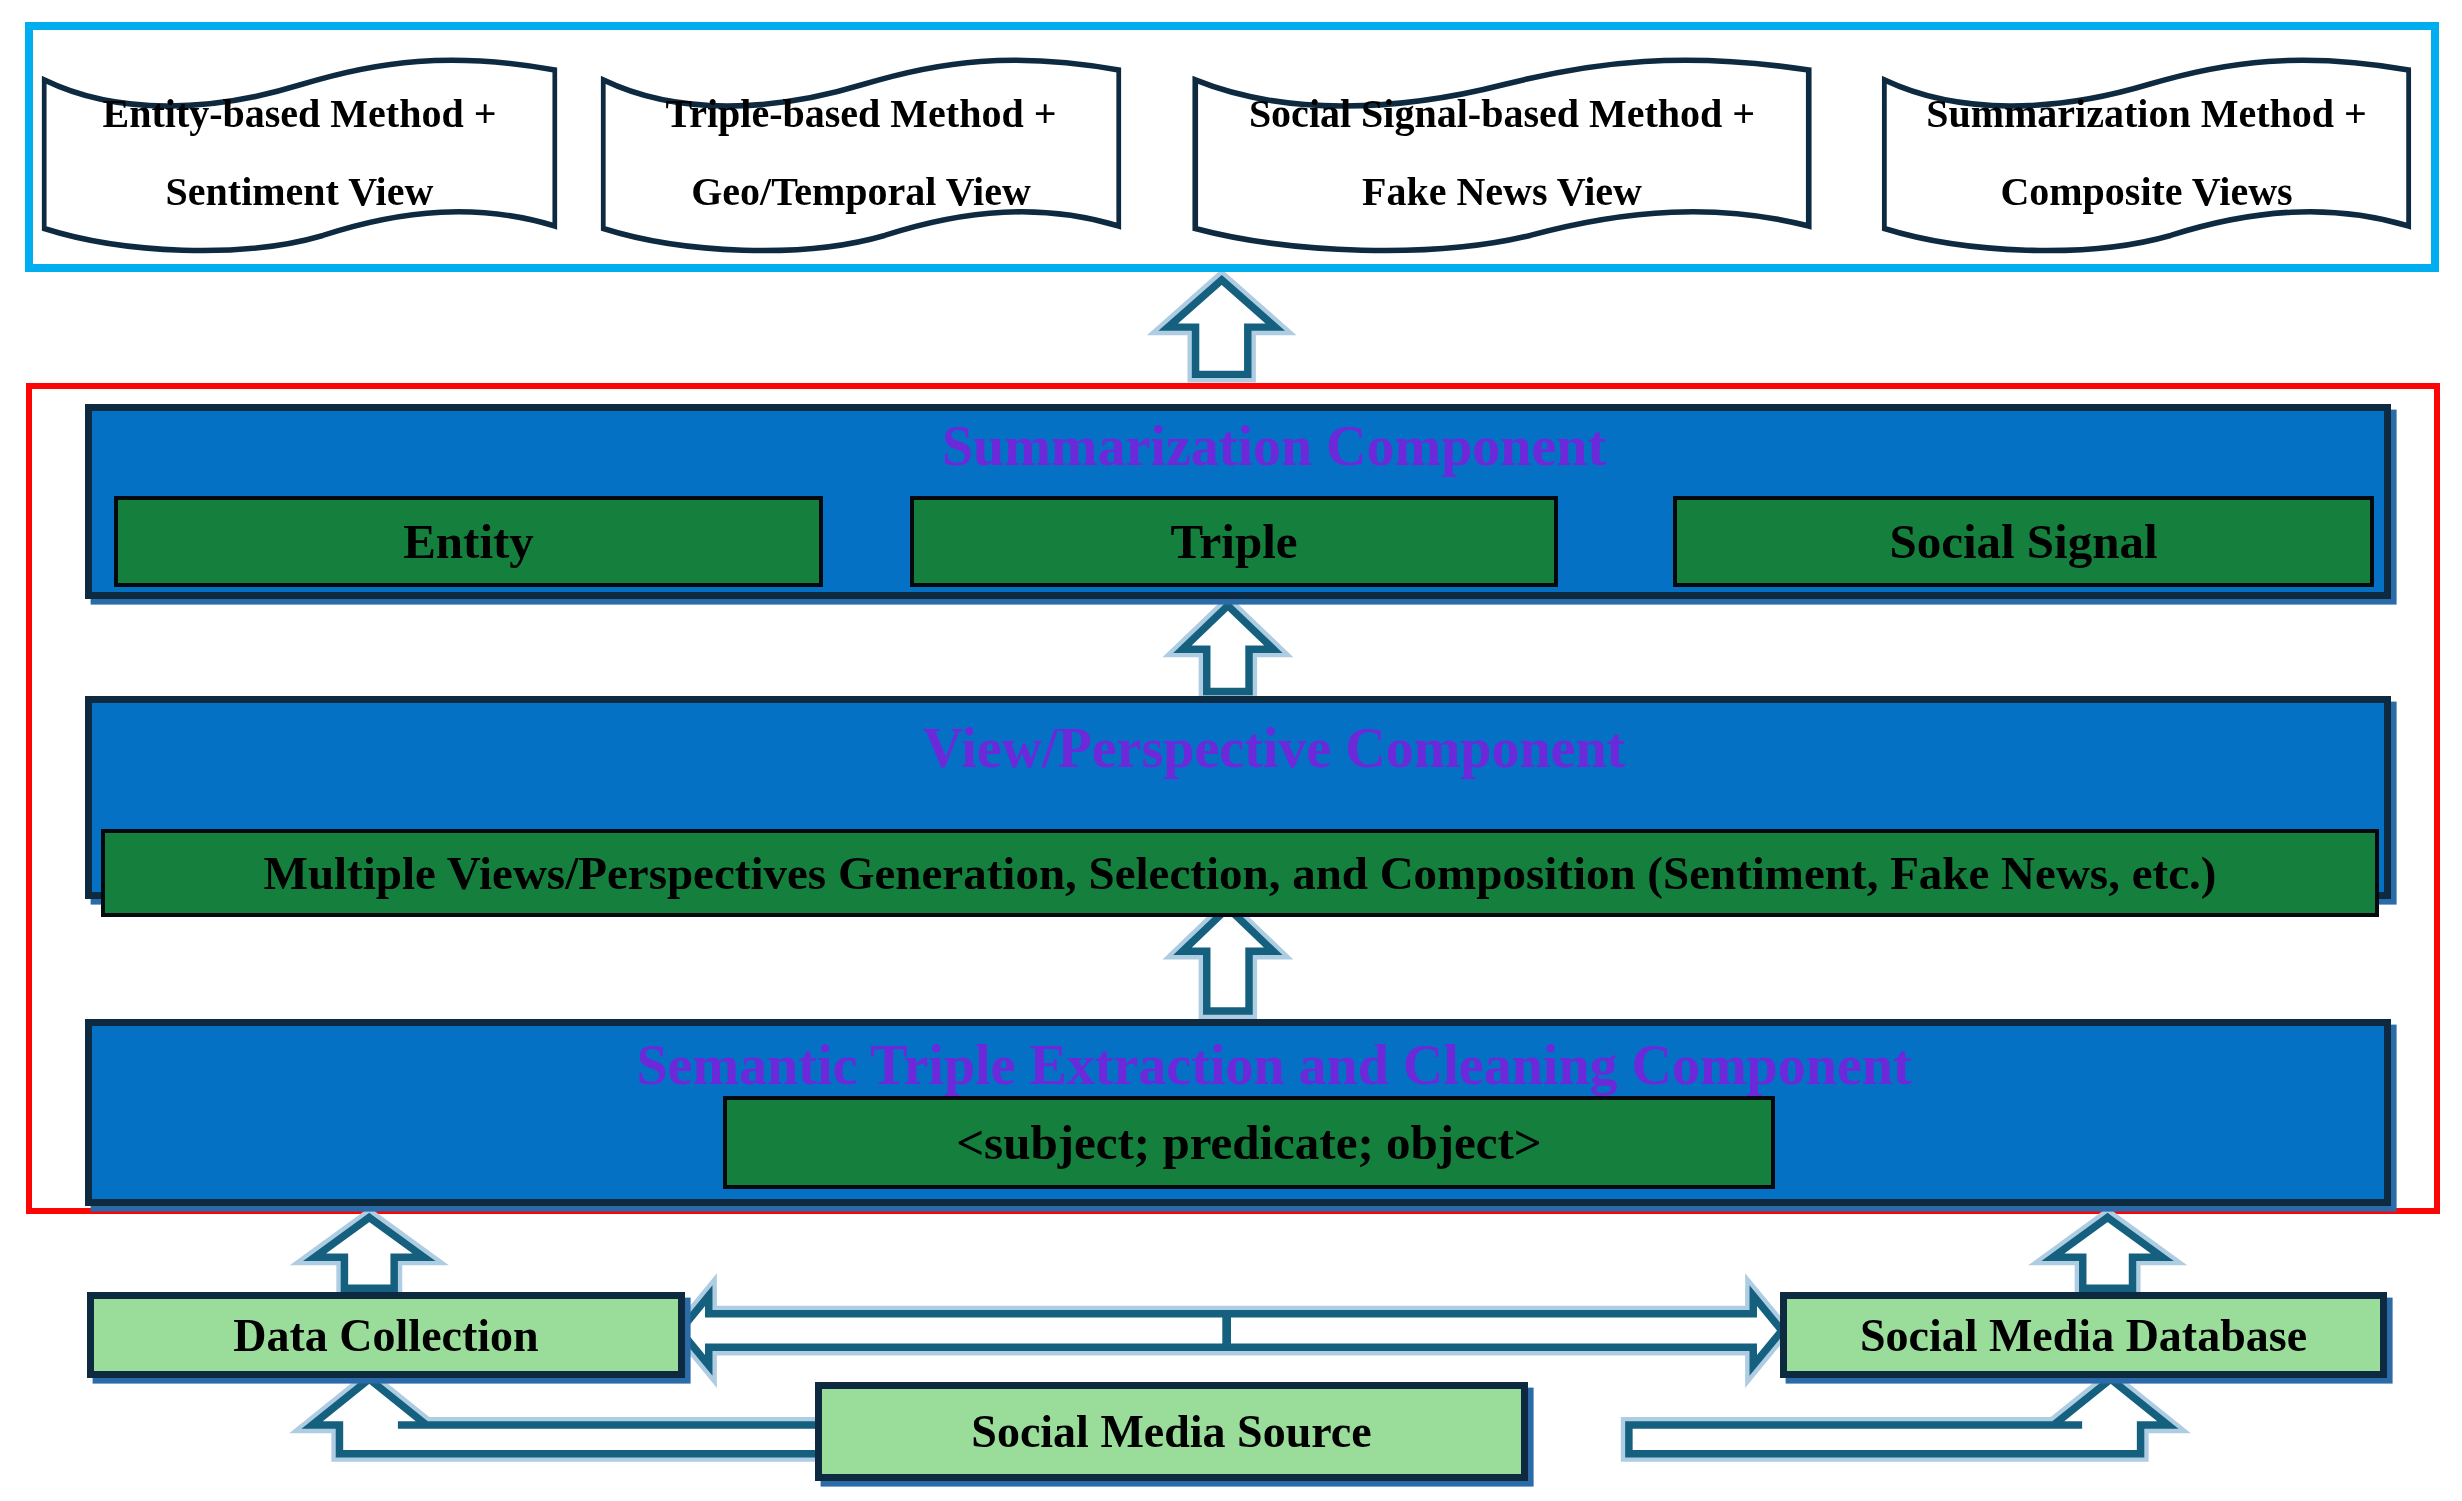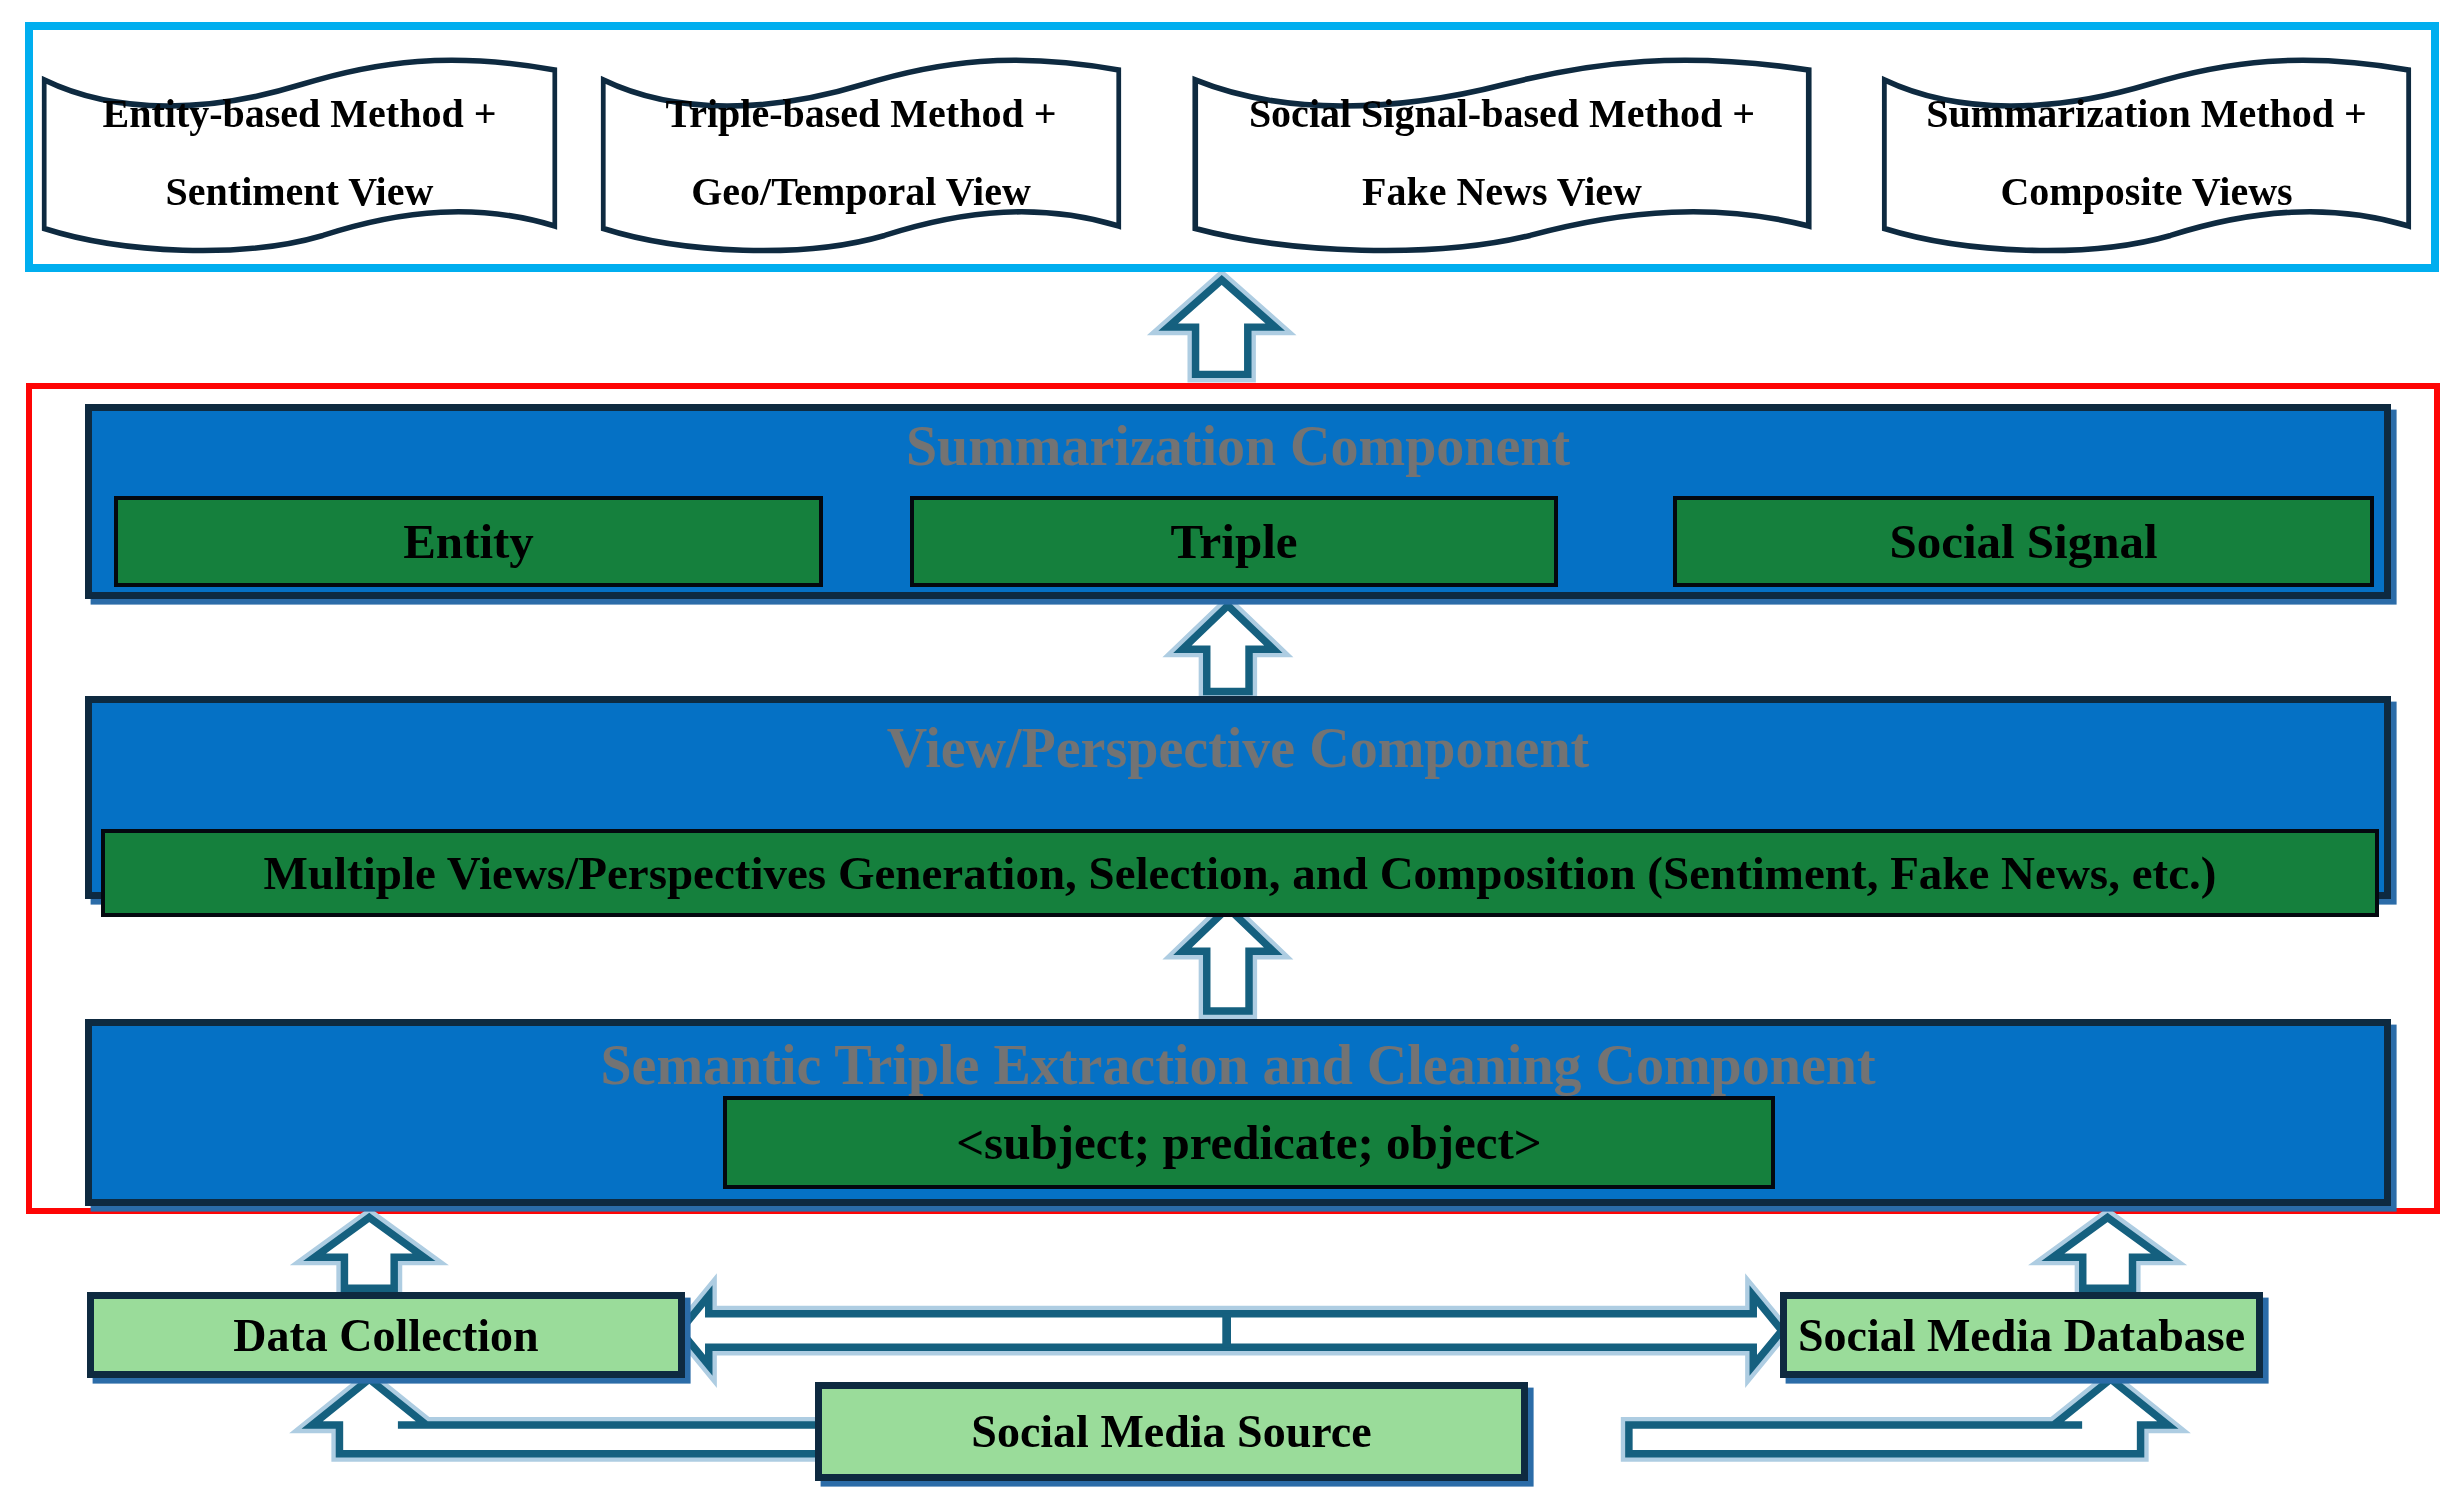--- a/index.html
+++ b/index.html
@@ -14,21 +14,21 @@
   
   .flag{z-index:3;}
   .flag svg{position:absolute;left:0;top:0;width:100%;height:100%;}
   .flag .flag-text{
     position:absolute;left:4%;top:0;width:92%;height:100%;
     display:flex;flex-direction:column;align-items:center;justify-content:center;
     font-size:40px;line-height:1.95;text-align:center;white-space:nowrap;
   }
   
   .bluebox{background:#0571c5;border:7.5px solid #0e2a40;box-shadow:5.6px 5.6px 0 #2b6ca8;z-index:2;}
-  .comp-title{z-index:4;color:#737373;font-size:56px;line-height:1;text-align:center;white-space:nowrap;}
+  .comp-title{z-index:4;color:#6d28d9;font-size:56px;line-height:1;text-align:center;white-space:nowrap;margin-left:36px;}
   .whitebox{background:#15803d;border:4.4px solid #04080f;z-index:4;
     display:flex;align-items:center;justify-content:center;text-align:center;white-space:nowrap;}
   .fs78{font-size:49px;} .fs76{font-size:47px;}
   
   .greenbox{background:#9adc9a;border:7.5px solid #0e2a40;box-shadow:5.6px 5.6px 0 #2b6ca8;z-index:2;
     display:flex;align-items:center;justify-content:center;text-align:center;white-space:nowrap;font-size:46px;}
   
   #arrow-layer{position:absolute;left:0;top:0;width:2462px;height:1501px;z-index:1;pointer-events:none;}
   .arrow-halo{fill:#ffffff;stroke:#aecde2;stroke-width:26;stroke-linejoin:miter;}
   .arrow-main{fill:#ffffff;stroke:#15607f;stroke-width:12;stroke-linejoin:miter;}
@@ -147,21 +147,21 @@
 
   <div class="abs bluebox" style="left:85px;top:1019px;width:2306px;height:187px;"></div>
   <div class="abs comp-title" style="left:85px;top:1037px;width:2306px;">Semantic Triple Extraction and Cleaning Component</div>
   <div class="abs whitebox fs78" style="left:723px;top:1096px;width:1052px;height:93px;">
     <span>&lt;subject; predicate; object&gt;</span>
   </div>
 
   <div class="abs greenbox" style="left:87px;top:1292px;width:598px;height:86px;">
     <span>Data Collection</span>
   </div>
-  <div class="abs greenbox" style="left:1780px;top:1292px;width:483px;height:86px;">
+  <div class="abs greenbox" style="left:1780px;top:1292px;width:607px;height:86px;">
     <span>Social Media Database</span>
   </div>
   <div class="abs greenbox" style="left:815px;top:1382px;width:713px;height:99px;">
     <span>Social Media Source</span>
   </div>
 
 </div>
 
 
 </body></html>

